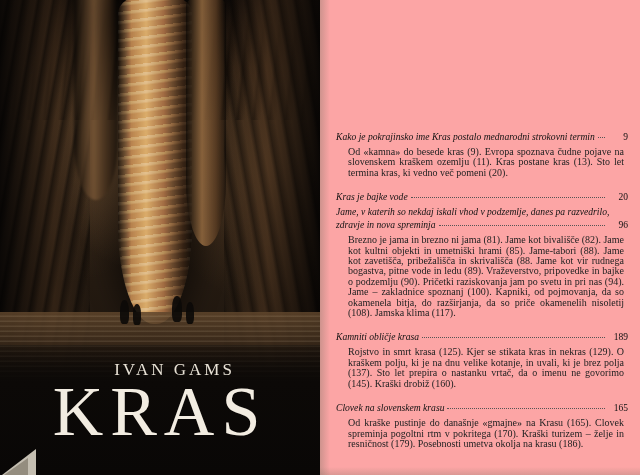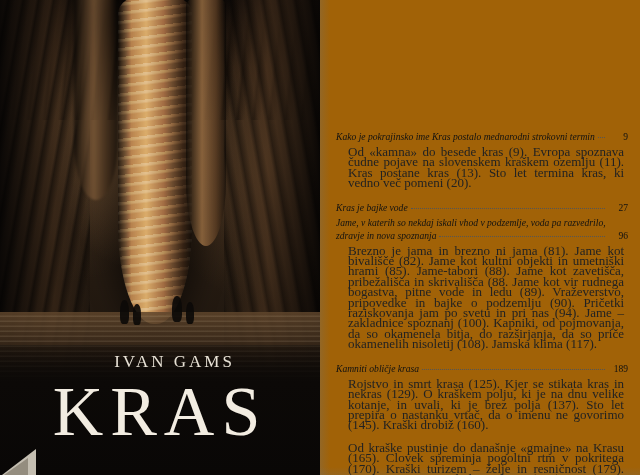--- a/index.html
+++ b/index.html
@@ -129,21 +129,21 @@
   
   .bottom-dark {
     position: absolute;
     left: 0; right: 0; bottom: 0;
     height: 130px;
     background: linear-gradient(180deg, rgba(10,7,5,0.4) 0%, #0c0907 28%, #090706 100%);
   }
   .author {
     position: absolute;
     left: 0; right: 0;
-    top: 352px;
+    top: 360px;
     text-align: center;
     color: #e8e2d6;
     font-family: "Liberation Serif", serif;
     font-size: 17px;
     letter-spacing: 3px;
     margin-left: 29px;
   }
   .booktitle {
     position: absolute;
     left: 0; right: 0;
@@ -176,21 +176,21 @@
     opacity: 0.9;
   }
 
   
   #toc-page {
     position: absolute;
     left: 320px;
     top: 0;
     width: 320px;
     height: 475px;
-    background: #a16207;
+    background: #fca5a5;
     color: #1b1b1b;
   }
   #toc-inner {
     position: absolute;
     left: 16px;
     top: 130px;
     width: 292px;
   }
   .toc-entry { margin-bottom: 1px; }
   .toc-head {
@@ -216,21 +216,21 @@
     text-align: right;
   }
   
   .toc-head.two-line { display: block; }
   .toc-head.two-line .row2 {
     display: flex;
     align-items: baseline;
   }
   .toc-desc {
     font-family: "Liberation Serif", serif;
-    font-size: 13px;
+    font-size: 10px;
     line-height: 10.4px;
     text-align: justify;
     color: #222;
     margin: 3px 0 12px 12px;
     padding-right: 4px;
   }
   
   .page-shade-left {
     position: absolute;
     left: 0; top: 0; bottom: 0; width: 10px;
@@ -281,45 +281,50 @@
           <span class="leader"></span>
           <span class="pg">9</span>
         </div>
         <div class="toc-desc">Od «kamna» do besede kras (9). Evropa spoznava čudne pojave na slovenskem kraškem ozemlju (11). Kras postane kras (13). Sto let termina kras, ki vedno več pomeni (20).</div>
       </div>
 
       <div class="toc-entry">
         <div class="toc-head">
           <span class="t">Kras je bajke vode</span>
           <span class="leader"></span>
-          <span class="pg">27</span>
+          <span class="pg">20</span>
         </div>
       </div>
 
       <div class="toc-entry">
         <div class="toc-head two-line">
-          <div class="t">Jame, v katerih so nekdaj iskali vhod v podzemlje, voda pa razvedrilo,</div>
+          <div class="t">Jame, v katerih so nekdaj iskali vhod v podzemlje, danes pa razvedrilo,</div>
           <div class="row2">
-            <span class="t">zdravje in nova spoznanja</span>
+            <span class="t">zdravje in nova spreminja</span>
             <span class="leader"></span>
             <span class="pg">96</span>
           </div>
         </div>
         <div class="toc-desc">Brezno je jama in brezno ni jama (81). Jame kot bivališče (82). Jame kot kultni objekti in umetniški hrami (85). Jame-tabori (88). Jame kot zavetišča, pribežališča in skrivališča (88. Jame kot vir rudnega bogastva, pitne vode in ledu (89). Vraževerstvo, pripovedke in bajke o podzemlju (90). Pričetki raziskovanja jam po svetu in pri nas (94). Jame – zakladnice spoznanj (100). Kapniki, od pojmovanja, da so okamenela bitja, do razširjanja, da so priče okamenelih nisoletij (108). Jamska klima (117).</div>
       </div>
 
       <div class="toc-entry">
         <div class="toc-head">
           <span class="t">Kamniti obličje krasa</span>
           <span class="leader"></span>
           <span class="pg">189</span>
         </div>
         <div class="toc-desc">Rojstvo in smrt krasa (125). Kjer se stikata kras in nekras (129). O kraškem polju, ki je na dnu velike kotanje, in uvali, ki je brez polja (137). Sto let prepira o nastanku vrtač, da o imenu ne govorimo (145). Kraški drobiž (160).</div>
       </div>
 
       <div class="toc-entry">
+        <div class="toc-head">
+          <span class="t">Clovek na slovenskem krasu</span>
+          <span class="leader"></span>
+          <span class="pg">165</span>
+        </div>
         <div class="toc-desc">Od kraške pustinje do današnje «gmajne» na Krasu (165). Clovek spreminja pogoltni rtm v pokritega (170). Kraški turizem – želje in resničnost (179). Posebnosti umetva okolja na krasu (186).</div>
       </div>
 
     </div>
   </div>
 
 </div>
 
 </body></html>

